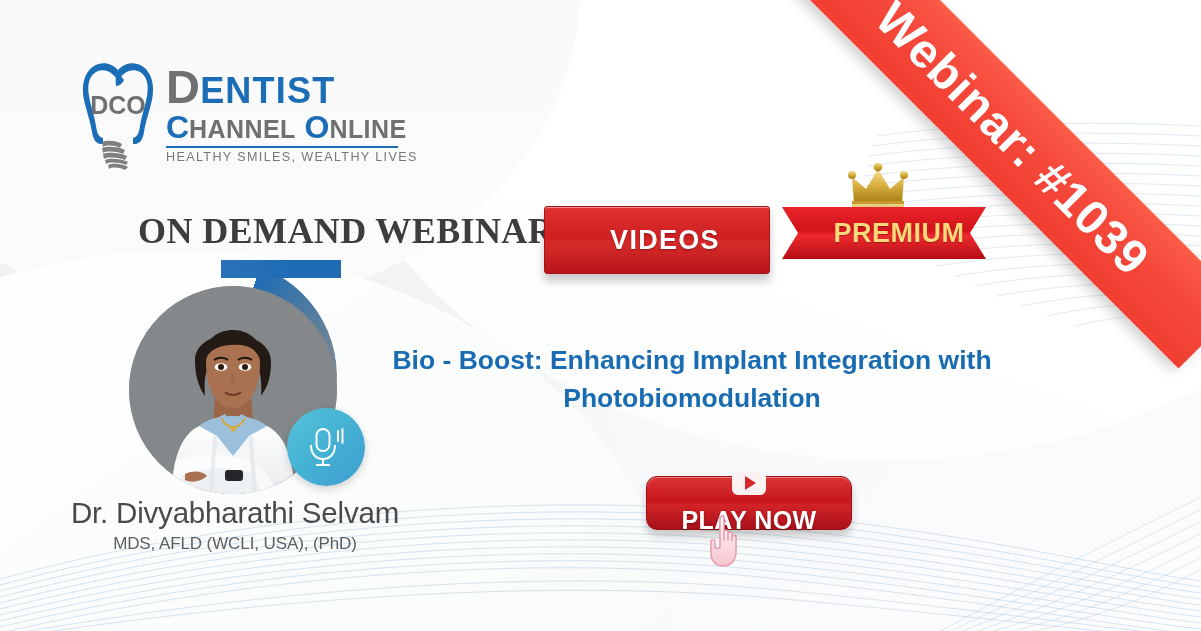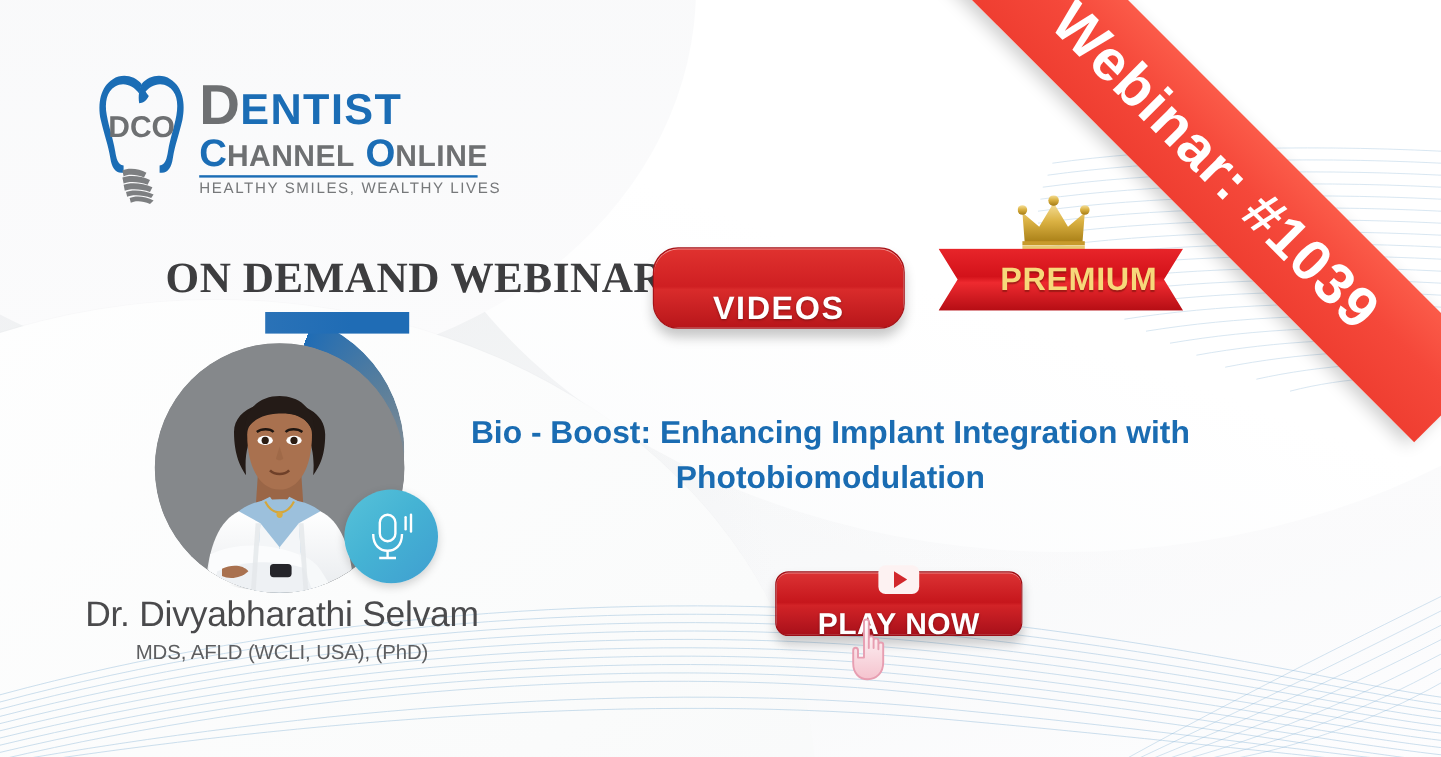--- a/index.html
+++ b/index.html
@@ -48,25 +48,25 @@
   .lt-rule{margin-top:3px;height:2px;background:#1b6db5;width:232px;}
   .lt-tag{margin-top:2px;font-size:12.6px;color:#76787a;letter-spacing:1.35px;white-space:nowrap;}
 
   
   #ondemand{
     position:absolute;left:138px;top:210px;
     font-family:"Liberation Serif", serif;
     font-size:36px;font-weight:bold;color:#3d3d3f;letter-spacing:.4px;white-space:nowrap;
   }
   #videos-btn{
-    position:absolute;left:544px;top:206px;width:208px;height:66px;border-radius:21px;
+    position:absolute;left:544px;top:206px;width:208px;height:66px;border-radius:3px;
     background:linear-gradient(180deg,#e0322f 0%,#cf1f22 48%,#d92b2b 52%,#b8161a 100%);
     box-shadow:0 7px 10px rgba(0,0,0,.22), inset 0 1px 0 rgba(255,255,255,.45);
     border:1px solid #a51318;
-    display:flex;align-items:flex-end;justify-content:center;cursor:pointer;
+    display:flex;align-items:center;justify-content:center;cursor:pointer;padding-left:16px;
   }
   #videos-btn span{
     color:#fff;font-size:27px;font-weight:bold;letter-spacing:1.3px;
     text-shadow:0 1px 2px rgba(0,0,0,.35);
   }
 
   
   #premium{position:absolute;left:782px;top:163px;width:204px;height:112px;}
   .crown{position:absolute;left:50%;top:0;transform:translateX(-50%);width:72px;height:46px;}
   .ribbon-body{

